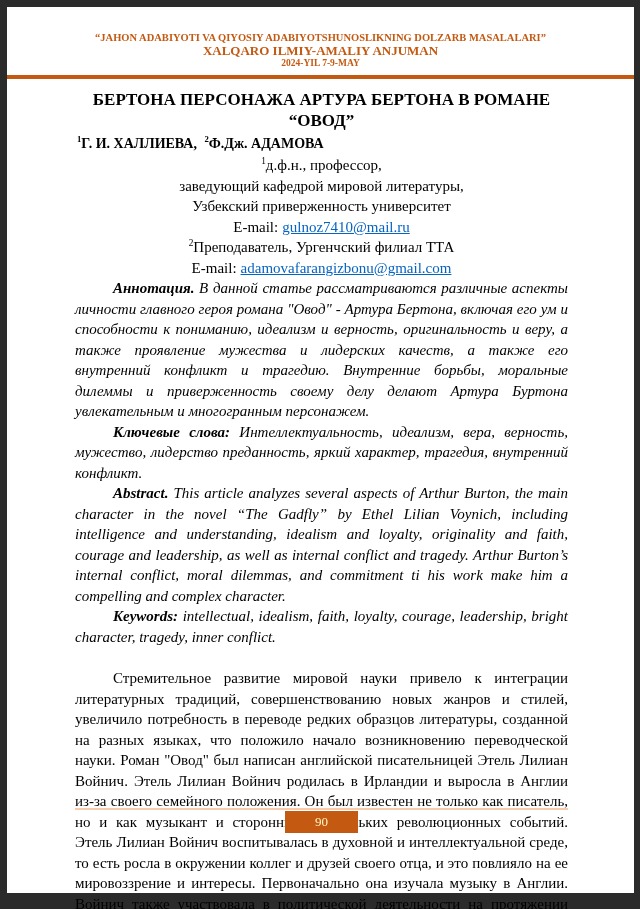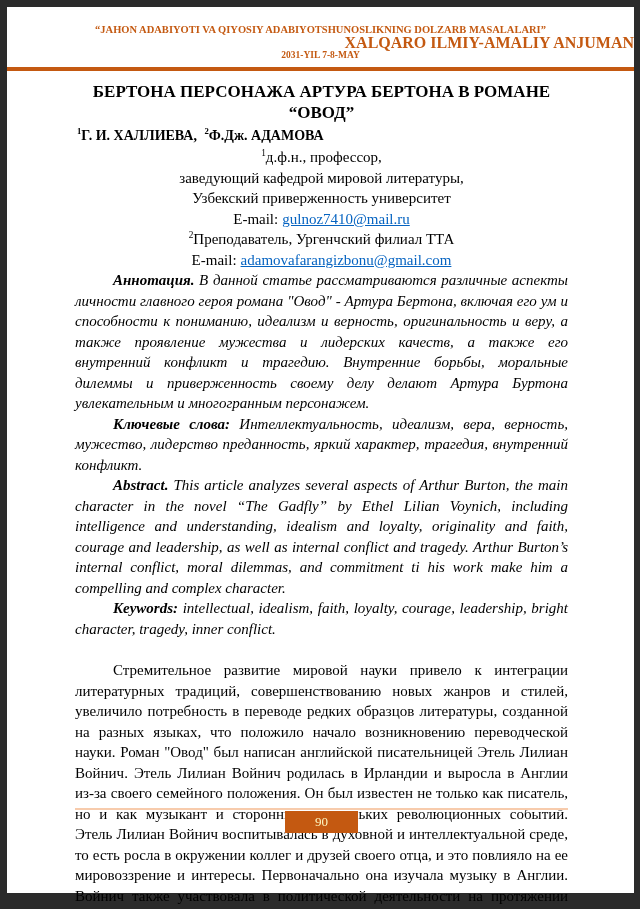--- a/index.html
+++ b/index.html
@@ -21,26 +21,26 @@
   }
   .page {
     position: absolute;
     left: 7px; top: 7px;
     width: 627px; height: 886px;
     background: var(--page-bg);
     color: var(--ink);
   }
   .conf-header {
     text-align: center;
-    padding-top: 16px;
+    padding-top: 24px;
     color: var(--accent);
     font-weight: bold;
   }
   .conf-header .l1 { font-size: 10.5px; line-height: 13px; }
-  .conf-header .l2 { font-size: 16px; line-height: 13px; text-align: right; }
+  .conf-header .l2 { font-size: 13px; line-height: 13px; }
   .conf-header .l3 { font-size: 9.5px;  line-height: 12px; }
   .rule { height: 4px; background: var(--accent); margin-top: 6px; }
   .content { padding: 0 66px 0 68px; }
   .title {
     text-align: center; font-weight: bold;
     font-size: 17px; line-height: 21px;
     margin: 10px 0 0 0;
   }
   .authors {
     text-align: left; font-weight: bold;
@@ -73,21 +73,21 @@
   }
 </style>
 </head>
 <body>
 
 <div class="page">
 
   <div class="conf-header">
     <div class="l1">“JAHON ADABIYOTI VA QIYOSIY ADABIYOTSHUNOSLIKNING DOLZARB MASALALARI”</div>
     <div class="l2">XALQARO ILMIY-AMALIY ANJUMAN</div>
-    <div class="l3">2031-YIL 7-8-MAY</div>
+    <div class="l3">2024-YIL 7-9-MAY</div>
   </div>
 
   <div class="rule"></div>
 
   <div class="content">
 
     <h1 class="title">БЕРТОНА ПЕРСОНАЖА АРТУРА БЕРТОНА В РОМАНЕ “ОВОД”</h1>
 
     <div class="authors">
       <span class="author"><sup>1</sup><span>Г. И. ХАЛЛИЕВА,</span></span>

